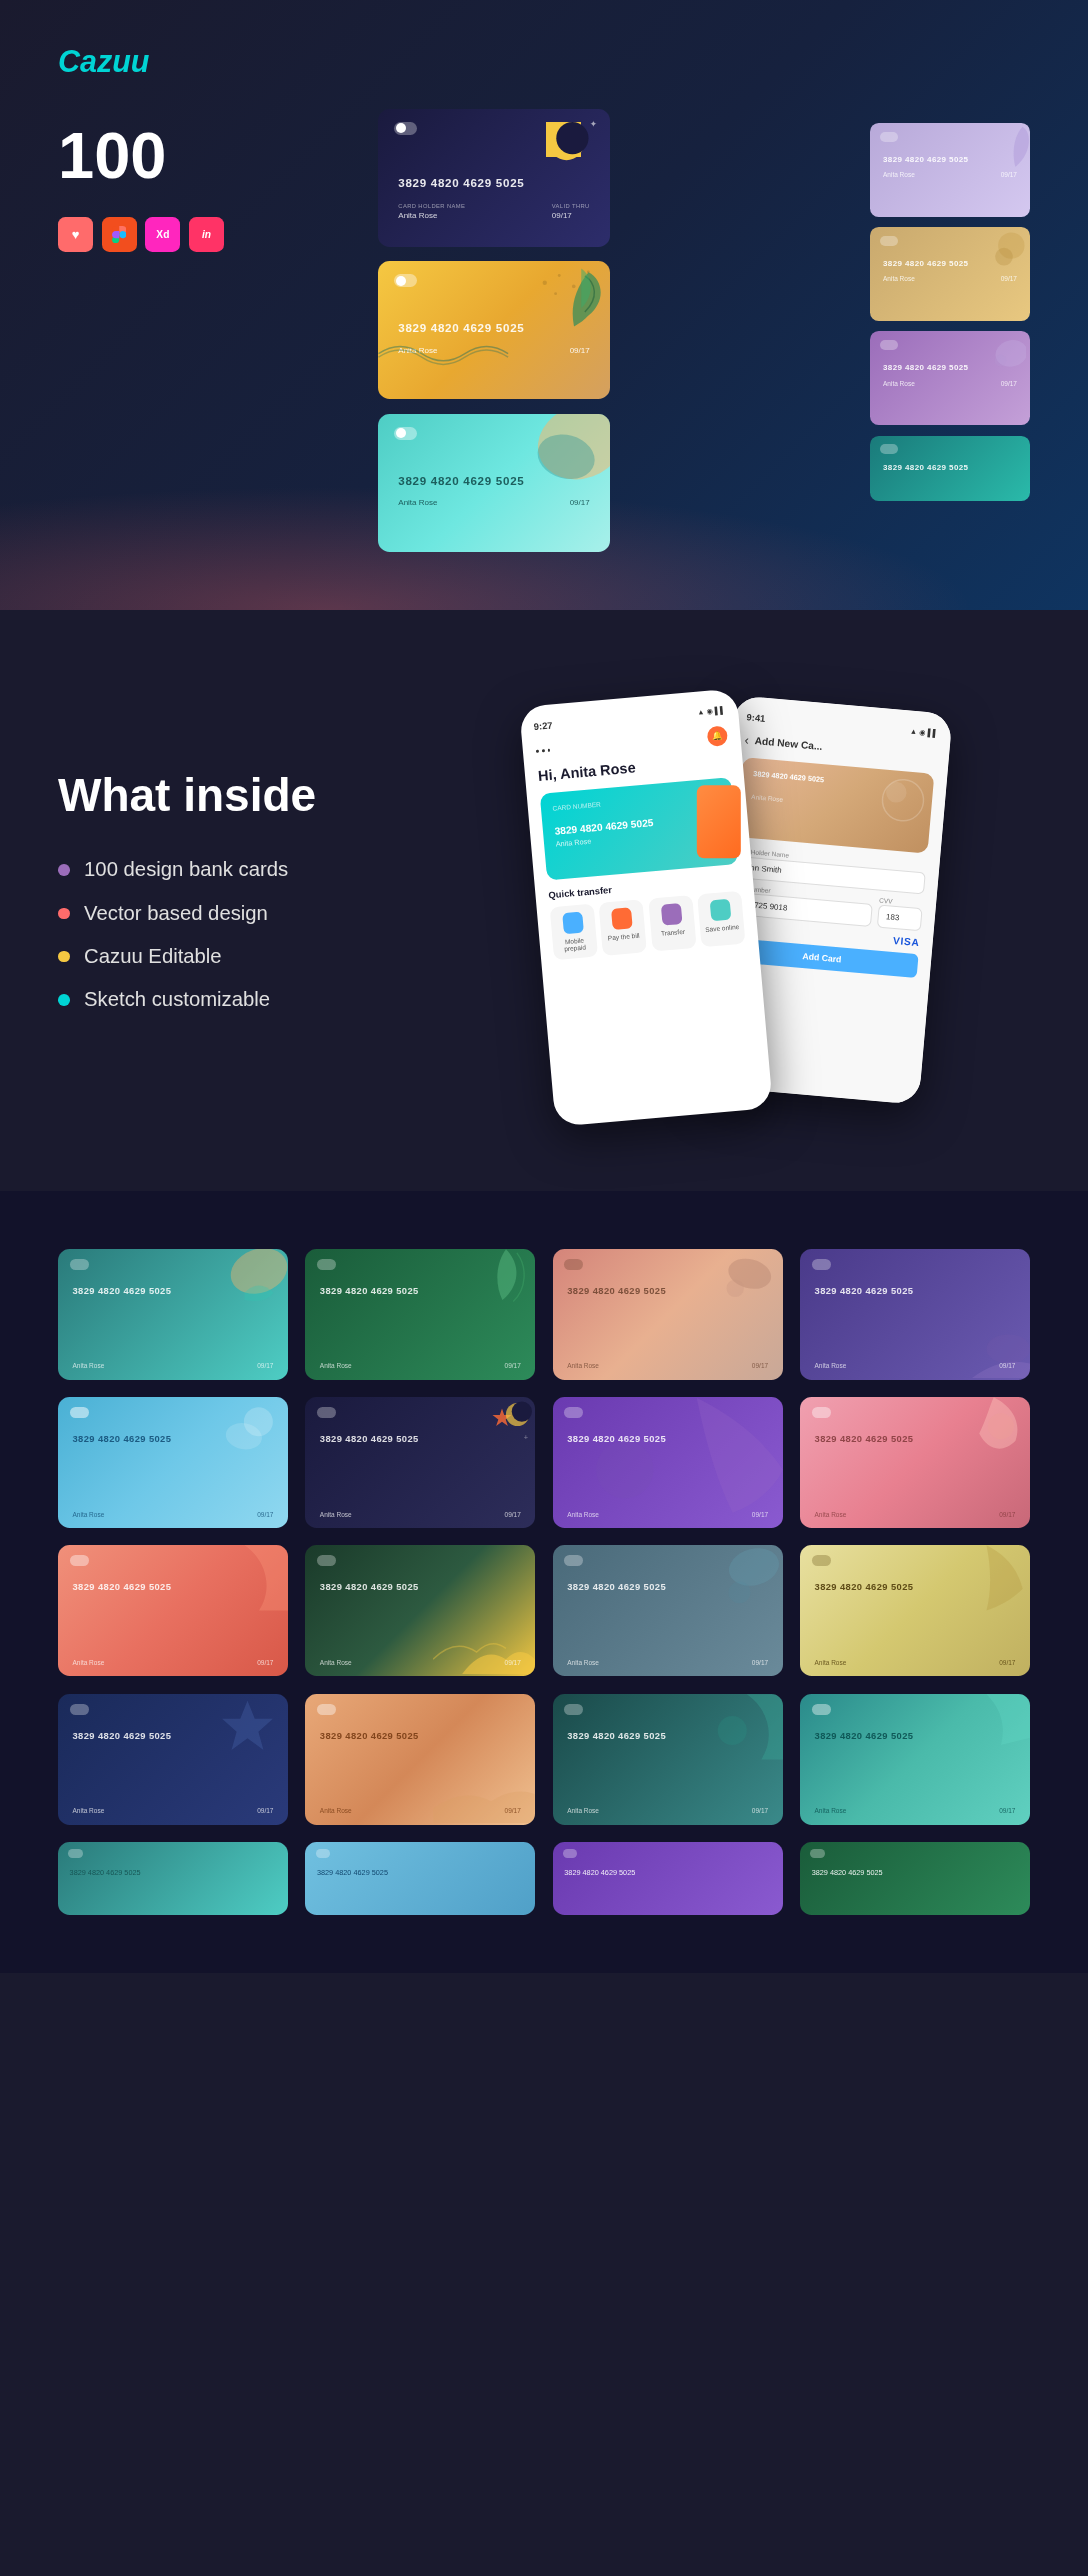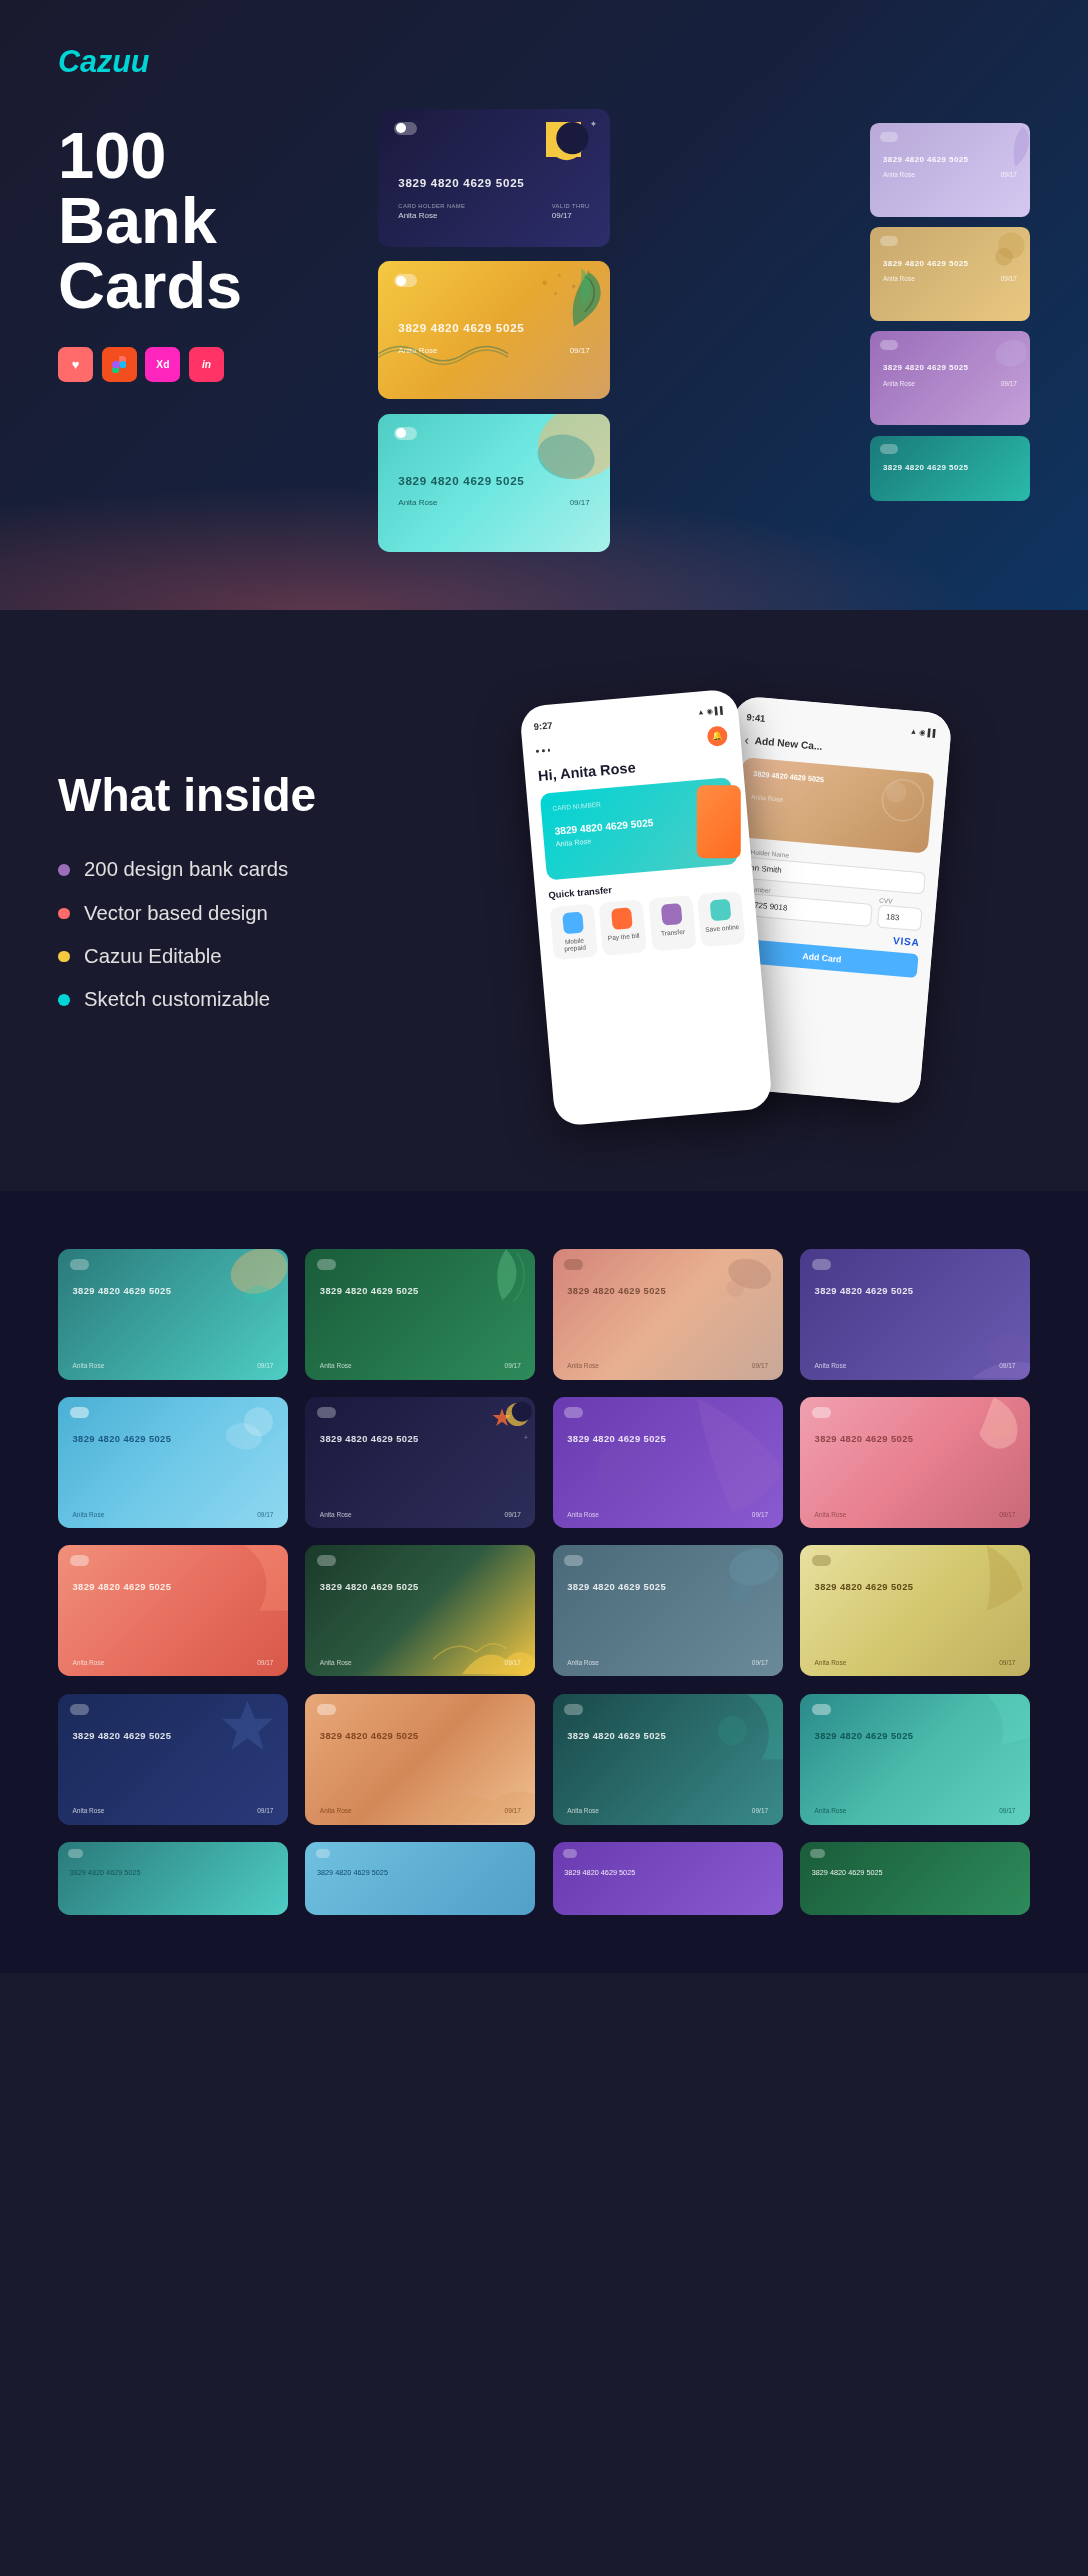--- a/index.html
+++ b/index.html
@@ -481,21 +481,20 @@
 </head>
 <body>
 
 <section class="header-section">
   <div class="logo">Cazuu</div>
 
   <div class="hero-content">
     <div class="hero-text">
       <div class="hero-title">
         <span>100</span><br>
-        <span>Bank Cards</span>
       </div>
 
       <div class="tool-icons">
         <div class="tool-icon heart" style="background:#ff6b6b;">♥</div>
         <div class="tool-icon figma" style="background:#f24e1e;">
           <svg width="14.5" height="17.4" viewBox="0 0 20 24" fill="none">
             <path d="M5 0C2.24 0 0 2.24 0 5s2.24 5 5 5h5V0H5z" fill="#F24E1E"></path>
             <path d="M10 0h5c2.76 0 5 2.24 5 5s-2.24 5-5 5h-5V0z" fill="#FF7262"></path>
             <path d="M10 12c0-2.76 2.24-5 5-5s5 2.24 5 5-2.24 5-5 5-5-2.24-5-5z" fill="#1ABCFE"></path>
             <path d="M0 19c0-2.76 2.24-5 5-5h5v5c0 2.76-2.24 5-5 5S0 21.76 0 19z" fill="#0ACF83"></path>
@@ -639,21 +638,21 @@
     </div>
   </div>
 </section>
 
 <section class="what-inside-section">
   <div class="features-content">
     <h2 class="section-title">What inside</h2>
     <ul class="feature-list">
       <li class="feature-item">
         <div class="feature-dot dot-purple"></div>
-        <span>200 design bank cards</span>
+        <span>100 design bank cards</span>
       </li>
       <li class="feature-item">
         <div class="feature-dot dot-red"></div>
         <span>Vector based design</span>
       </li>
       <li class="feature-item">
         <div class="feature-dot dot-yellow"></div>
         <span>Cazuu Editable</span>
       </li>
       <li class="feature-item">

